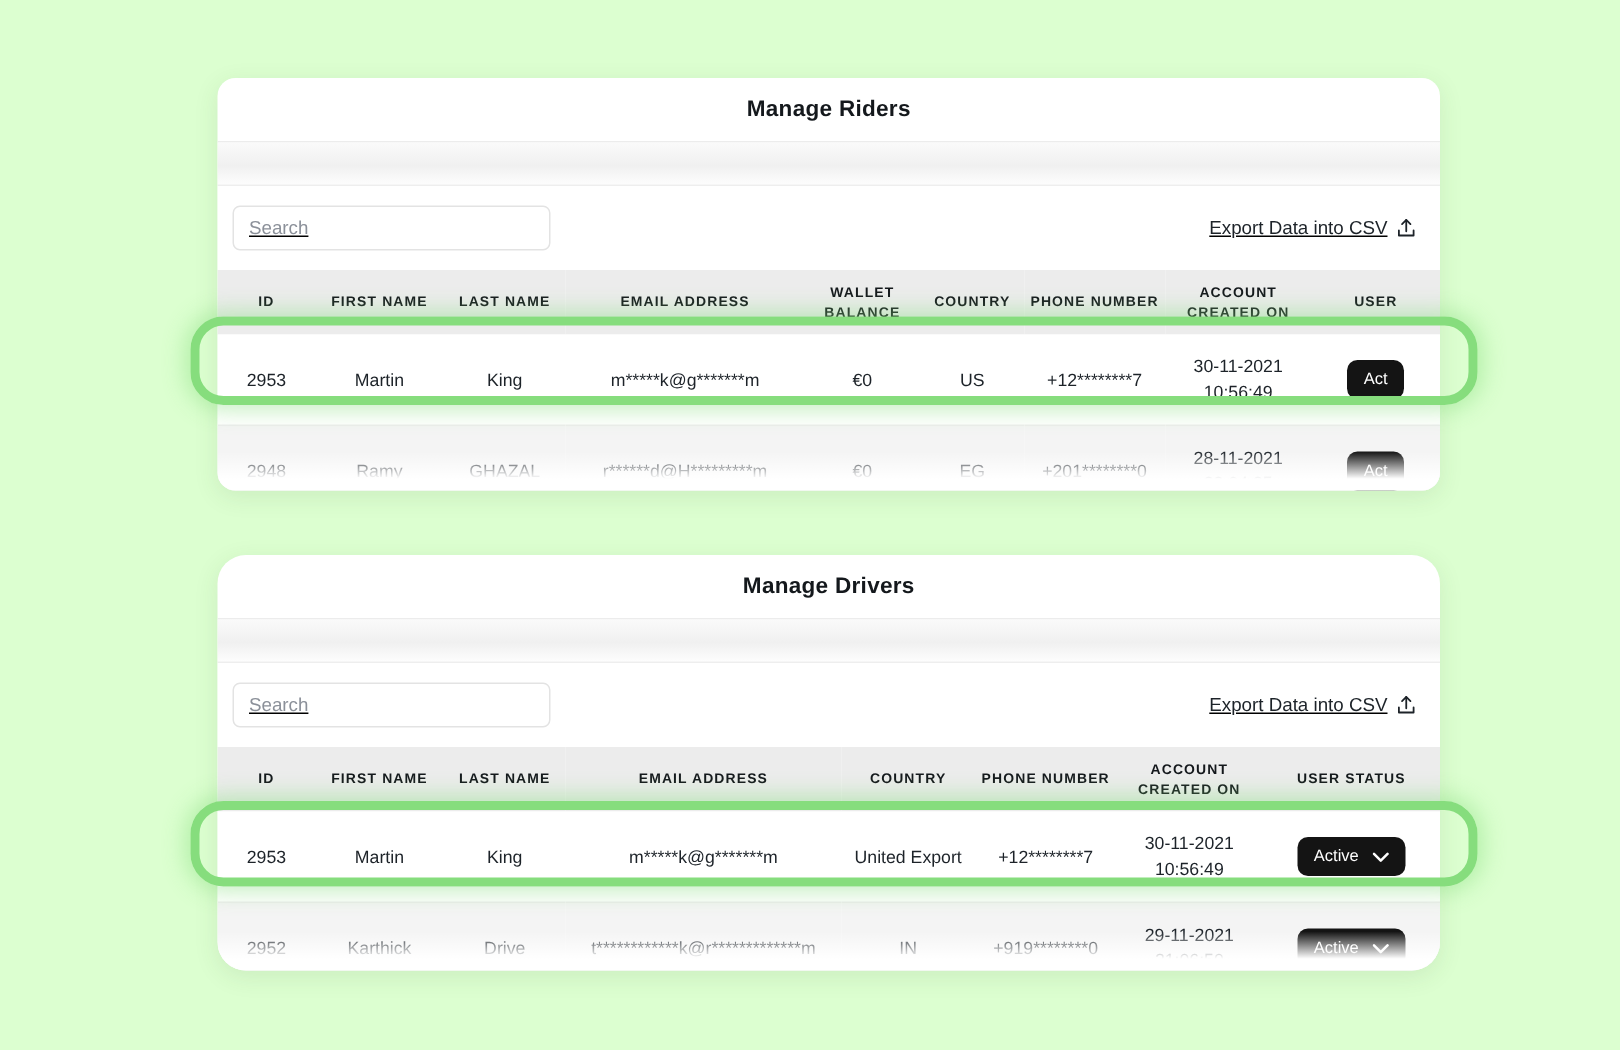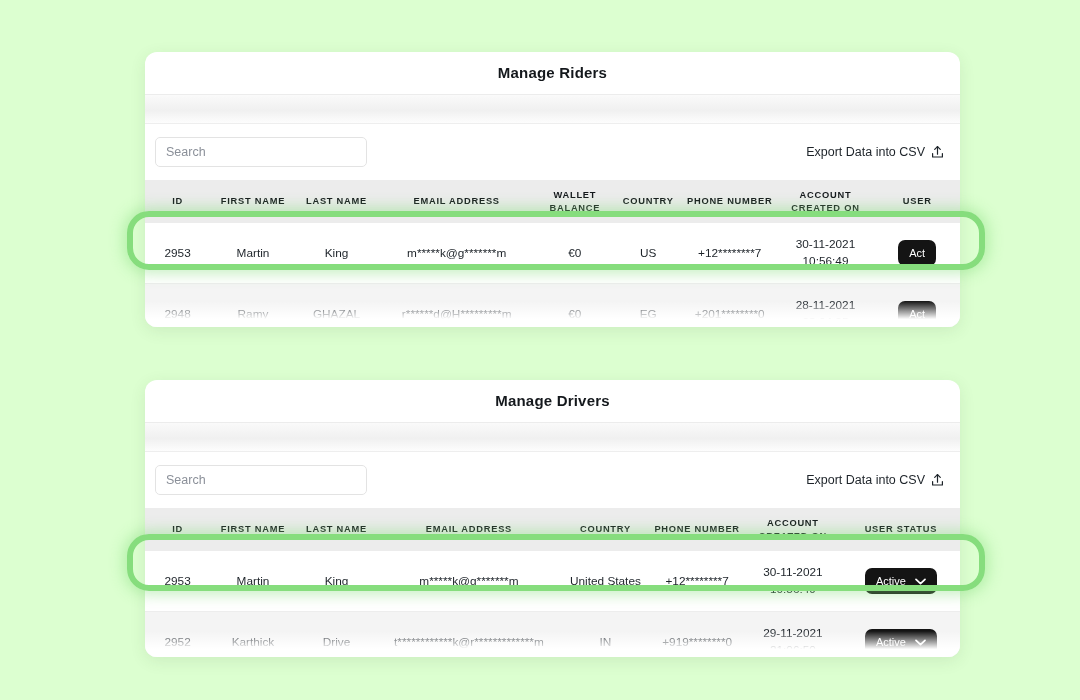--- a/index.html
+++ b/index.html
@@ -14,21 +14,21 @@
   
   .card{
     position:absolute;
     left:145px;width:815px;
     background:#ffffff;
     border-radius:12px;
     box-shadow:0 4px 16px rgba(60,80,50,.10);
     overflow:hidden;
   }
   #riders-card{top:52px;height:275px;}
-  #drivers-card{top:380px;height:277px;}
+  #drivers-card{top:370px;height:277px;border-radius:19px;}
 
   .card-title{
     height:32px;
     display:flex;align-items:center;justify-content:center;
     font-size:15px;font-weight:700;color:#14181c;
     letter-spacing:.2px;
     padding-top:4px;
   }
   .title-rule{
     height:1px;background:#ececec;margin:6px 0 0 0;
@@ -38,20 +38,21 @@
     background:linear-gradient(180deg,#fafafa 0%,#f0f0f0 55%,#fdfdfd 100%);
     border-bottom:1px solid #eeeeee;
   }
 
   
   .controls{
     height:56px;
     display:flex;align-items:center;justify-content:space-between;
     padding:0 14px 0 10px;
     background:#fff;
+    text-decoration:underline;
   }
   .search-input{
     width:212px;height:30px;
     border:1px solid #e3e3e3;border-radius:5px;
     background:#fff;
     padding:0 10px;
     font-family:"Liberation Sans", sans-serif;
     font-size:12.5px;color:#7a8089;
     box-sizing:border-box;
     outline:none;
@@ -256,21 +257,21 @@
           <th>ACCOUNT CREATED ON</th>
           <th>USER STATUS</th>
         </tr>
       </thead>
       <tbody>
         <tr class="row-odd">
           <td>2953</td>
           <td>Martin</td>
           <td>King</td>
           <td>m*****k@g*******m</td>
-          <td>United States</td>
+          <td>United Export</td>
           <td>+12********7</td>
           <td>
             <div>30-11-2021</div>
             <div>10:56:49</div>
           </td>
           <td>
             <button class="status-pill">
               <span>Active</span>
               <span>
                 <svg width="11" height="7" viewBox="0 0 11 7" fill="none" stroke="#ffffff" stroke-width="1.7" stroke-linecap="round" stroke-linejoin="round">

